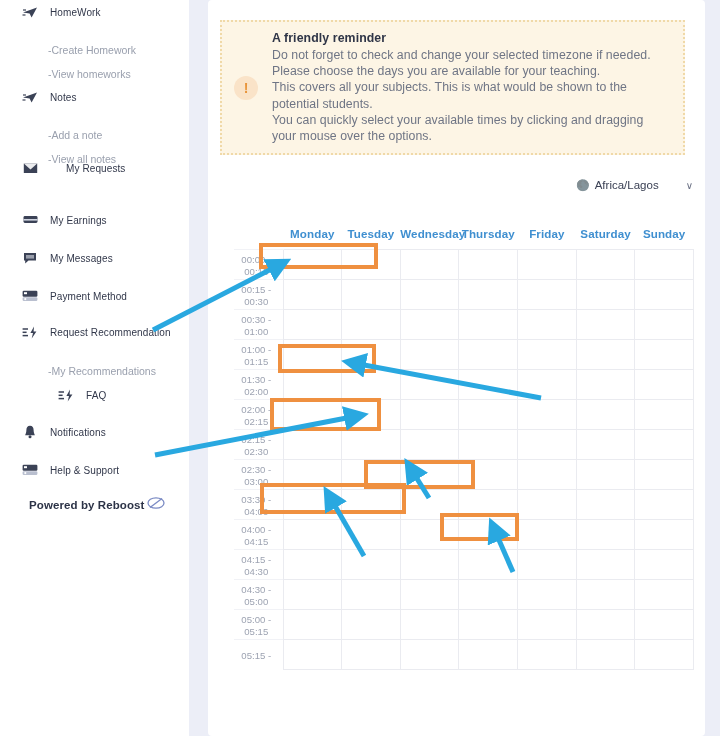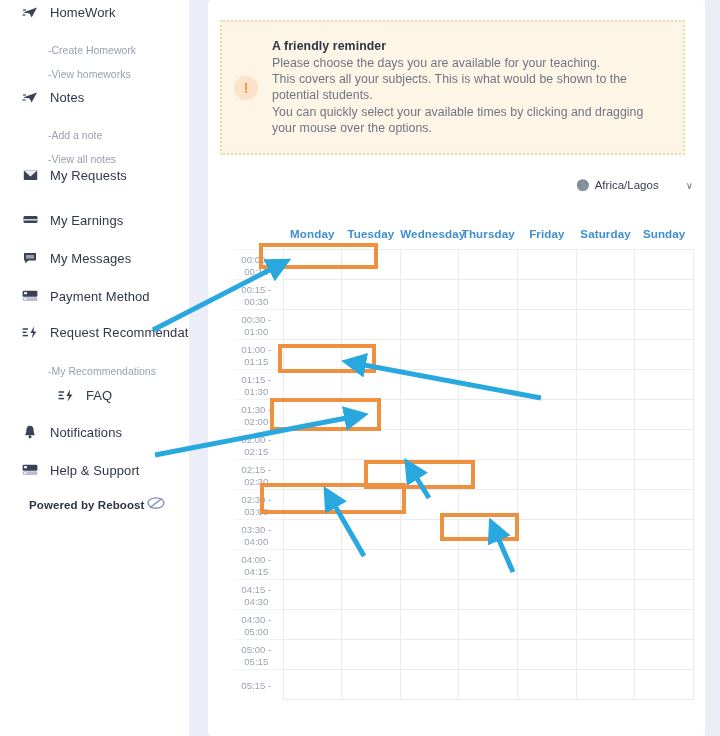--- a/index.html
+++ b/index.html
@@ -19,21 +19,21 @@
   }
   .nav-item{
     position:absolute;left:0;width:189px;height:24px;
     display:flex;align-items:center;
   }
   .nav-item .ico{
     width:22px;height:18px;margin-left:19px;margin-right:9px;
     display:flex;align-items:center;justify-content:center;flex:none;
   }
   .nav-item .lbl{
-    font-size:13px;color:#31374a;font-weight:400;letter-spacing:.1px;
+    font-size:10px;color:#31374a;font-weight:400;letter-spacing:.1px;
     white-space:nowrap;
   }
   .sub-item{
     position:absolute;left:0;width:189px;height:18px;
     display:flex;align-items:center;padding-left:12px;
   }
   .sub-item .lbl{
     margin-left:36px;font-size:10.5px;color:#9aa0ae;white-space:nowrap;
   }
   .powered{
@@ -143,21 +143,21 @@
             </svg>
           </span>
           <span class="lbl">Notes</span>
         </div>
         <div class="sub-item" style="top: 126px;">
           <span class="lbl">-Add a note</span>
         </div>
         <div class="sub-item" style="top: 150px;">
           <span class="lbl">-View all notes</span>
         </div>
-        <div class="nav-item" style="top: 163px;">
+        <div class="nav-item" style="top: 156px; gap: 16px;">
           <span class="ico">
             <svg width="15" height="13" viewBox="0 0 15 13">
               <path d="M0.8 1.5 H14.2 V11 H0.8 Z" fill="#3b4256"></path>
               <path d="M0.8 1.5 L7.5 7.5 L14.2 1.5" fill="#fff" opacity=".9"></path>
             </svg>
           </span>
           <span class="lbl">My Requests</span>
         </div>
         <div class="nav-item" style="top: 208px;">
           <span class="ico">
@@ -246,20 +246,21 @@
   </nav>
 
   <div id="main">
     <div id="card">
 
       <div id="banner">
         <div class="warn">!</div>
         <div class="btext">
           <div class="btitle">A friendly reminder</div>
           <div id="banner-lines">
+              <div class="bline">Do not forget to check and change your selected timezone if needed.</div>
               <div class="bline">Please choose the days you are available for your teaching.</div>
               <div class="bline">This covers all your subjects. This is what would be shown to the potential students.</div>
               <div class="bline">You can quickly select your available times by clicking and dragging your mouse over the options.</div>
             </div>
         </div>
       </div>
 
       <div id="tz">
         <span class="globe">🌑</span>
         <span class="tzname">Africa/Lagos</span>
@@ -317,33 +318,20 @@
                 <td></td>
                 <td></td>
                 <td></td>
                 <td></td>
                 <td></td>
               </tr>
               <tr>
                 <td class="tcell">
                   <span>01:00 -</span>
                   <span>01:15</span>
-                </td>
-                <td></td>
-                <td></td>
-                <td></td>
-                <td></td>
-                <td></td>
-                <td></td>
-                <td></td>
-              </tr>
-              <tr>
-                <td class="tcell">
-                  <span>01:15 -</span>
-                  <span>01:30</span>
                 </td>
                 <td></td>
                 <td></td>
                 <td></td>
                 <td></td>
                 <td></td>
                 <td></td>
                 <td></td>
               </tr>
               <tr>

